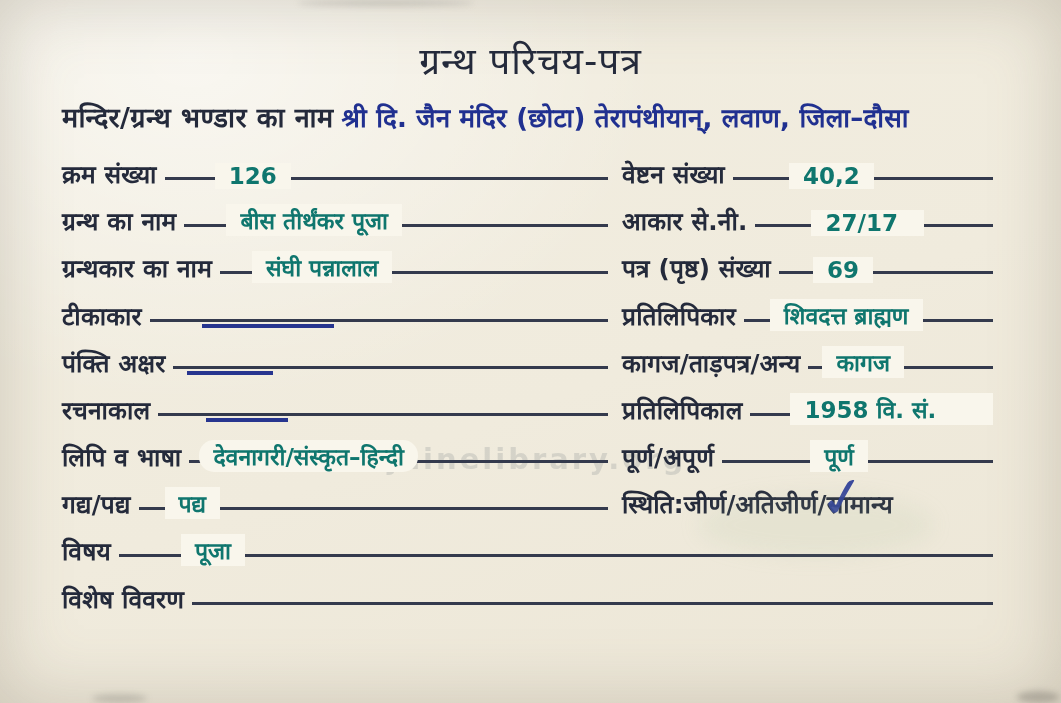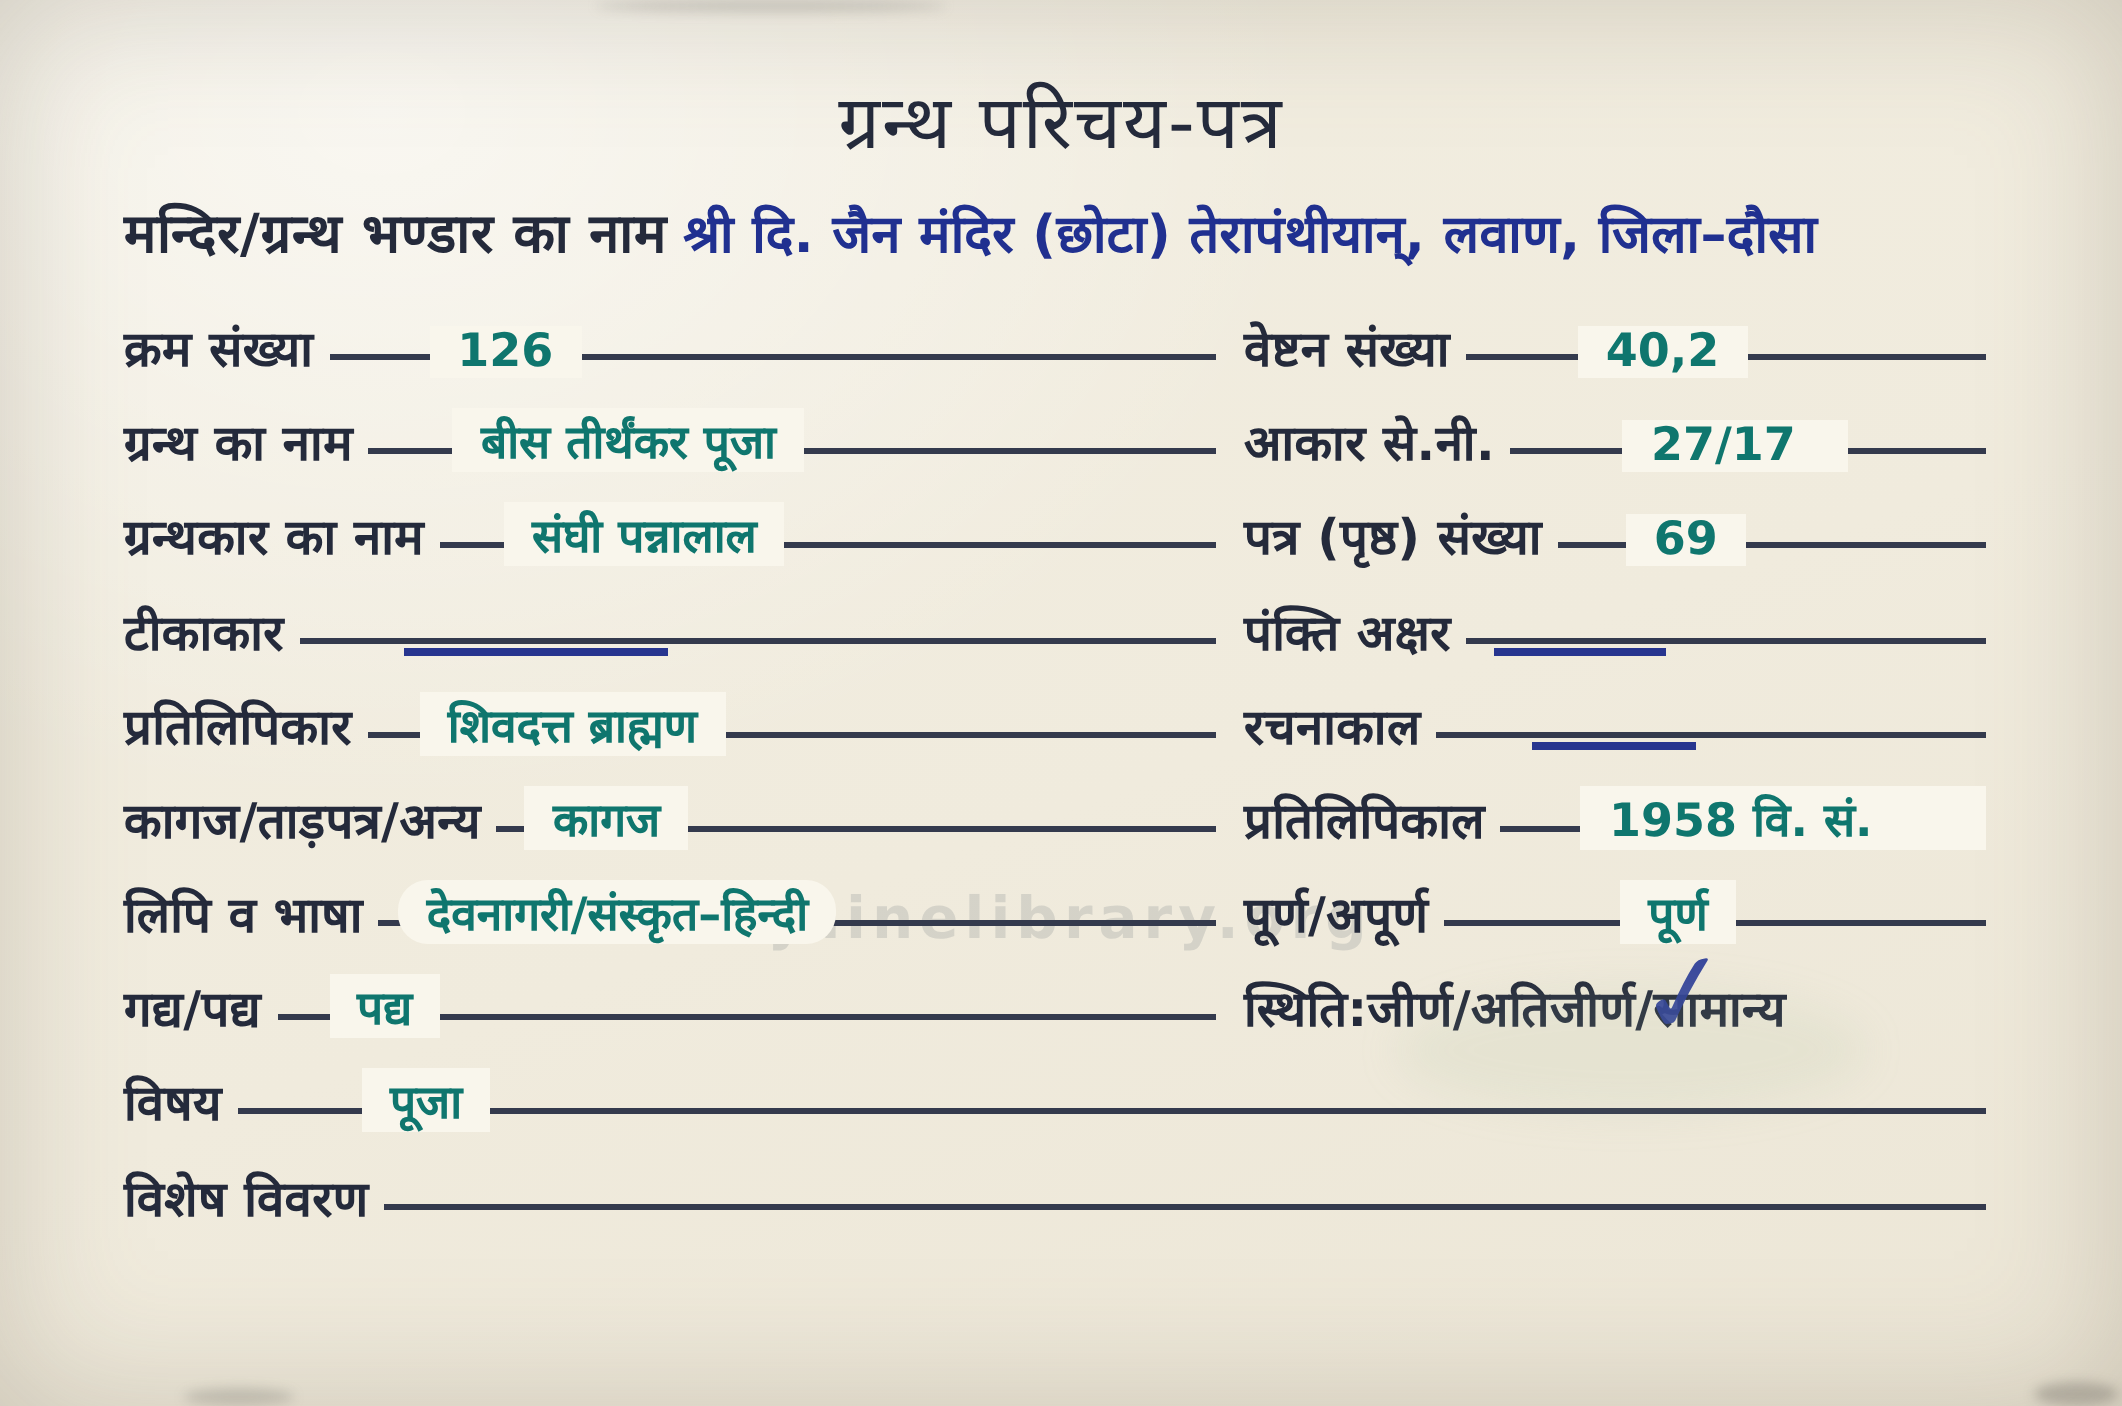--- a/index.html
+++ b/index.html
@@ -115,41 +115,41 @@
           <span class="val" style="left: 34px;">69</span>
         </div>
       </div>
       <div class="row">
         <span class="lbl">टीकाकार</span>
         <div class="rule">
           <span class="dash" style="left: 52px; width: 132px;"></span>
         </div>
       </div>
       <div class="row">
+        <span class="lbl">प्रतिलिपिकार</span>
+        <div class="rule">
+          <span class="val" style="left: 26px;">शिवदत्त ब्राह्मण</span>
+        </div>
+      </div>
+      <div class="row">
         <span class="lbl">पंक्ति अक्षर</span>
         <div class="rule">
           <span class="dash" style="left: 14px; width: 86px;"></span>
         </div>
       </div>
       <div class="row">
-        <span class="lbl">प्रतिलिपिकार</span>
+        <span class="lbl">कागज/ताड़पत्र/अन्य</span>
         <div class="rule">
-          <span class="val" style="left: 26px;">शिवदत्त ब्राह्मण</span>
+          <span class="val" style="left: 14px;">कागज</span>
         </div>
       </div>
       <div class="row">
         <span class="lbl">रचनाकाल</span>
         <div class="rule">
           <span class="dash" style="left: 48px; width: 82px;"></span>
-        </div>
-      </div>
-      <div class="row">
-        <span class="lbl">कागज/ताड़पत्र/अन्य</span>
-        <div class="rule">
-          <span class="val" style="left: 14px;">कागज</span>
         </div>
       </div>
       <div class="row">
         <span class="lbl">प्रतिलिपिकाल</span>
         <div class="rule">
           <span class="val stretch" style="left: 40px; right: 0px;">1958 वि. सं.</span>
         </div>
       </div>
       <div class="row">
         <span class="lbl">लिपि व भाषा</span>

